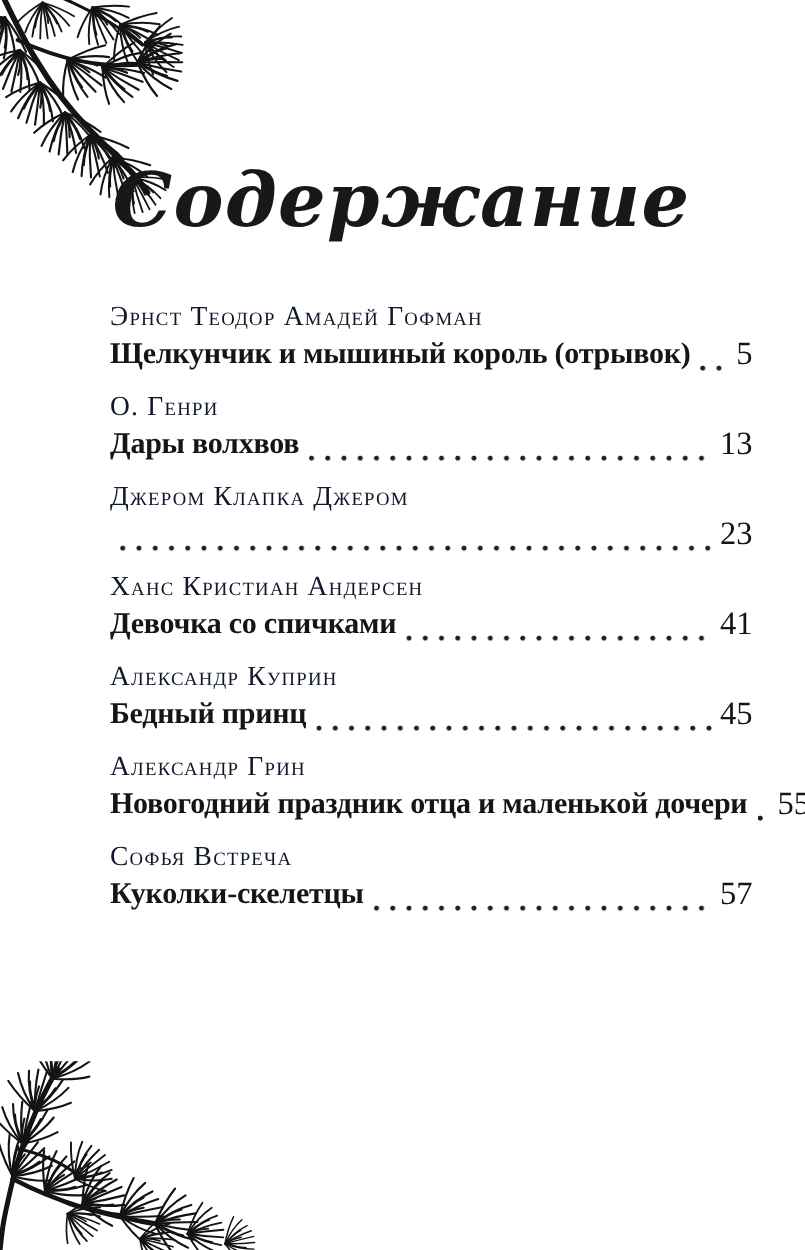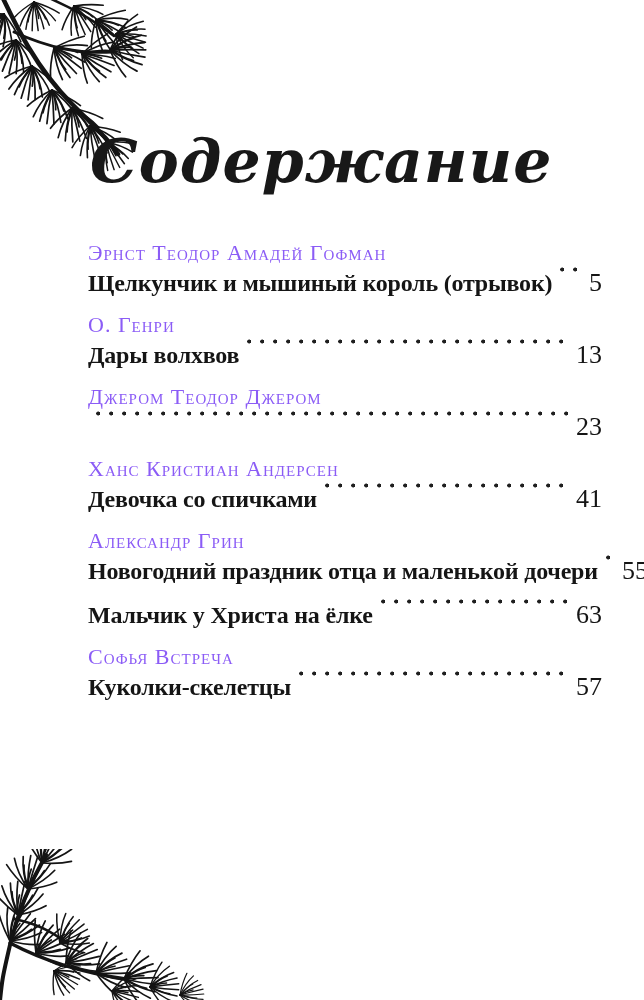--- a/index.html
+++ b/index.html
@@ -34,27 +34,27 @@
     left: 88px;
     right: 42px;
     top: 240px;
   }
   .entry { margin-bottom: 14px; }
   .author {
     font-variant: small-caps;
     font-size: 22px;
     line-height: 26px;
     letter-spacing: 1px;
-    color: #8b5cf6;
+    color: #0f172a;
     margin-bottom: 2px;
     white-space: nowrap;
   }
   .line {
     display: flex;
-    align-items: flex-start;
+    align-items: flex-end;
     font-size: 24px;
     line-height: 30px;
   }
   .story {
     font-weight: 700;
     letter-spacing: -0.2px;
     color: #151515;
     white-space: nowrap;
   }
   .leader {
@@ -167,53 +167,56 @@
   <div class="entry">
     <div class="author">О. Генри</div>
     <div class="line">
       <span class="story">Дары волхвов</span>
       <span class="leader"></span>
       <span class="pagenum">13</span>
     </div>
   </div>
 
   <div class="entry">
-    <div class="author">Джером Теодор Джером</div>
+    <div class="author">Джером Клапка Джером</div>
     <div class="line">
       <span class="leader"></span>
       <span class="pagenum">23</span>
     </div>
   </div>
 
 
   <div class="entry">
     <div class="author">Ханс Кристиан Андерсен</div>
     <div class="line">
       <span class="story">Девочка со спичками</span>
       <span class="leader"></span>
       <span class="pagenum">41</span>
     </div>
   </div>
 
+  <div class="entry">
+    <div class="author">Александр Куприн</div>
+    <div class="line">
+      <span class="story">Бедный принц</span>
+      <span class="leader"></span>
+      <span class="pagenum">45</span>
+    </div>
+  </div>
 
   <div class="entry">
     <div class="author">Александр Грин</div>
     <div class="line">
       <span class="story">Новогодний праздник отца и маленькой дочери</span>
       <span class="leader"></span>
       <span class="pagenum">55</span>
     </div>
   </div>
 
   <div class="entry">
-    <div class="line">
-      <span class="story">Мальчик у Христа на ёлке</span>
-      <span class="leader"></span>
-      <span class="pagenum">63</span>
-    </div>
   </div>
 
   <div class="entry">
     <div class="author">Софья Встреча</div>
     <div class="line">
       <span class="story">Куколки-скелетцы</span>
       <span class="leader"></span>
       <span class="pagenum">57</span>
     </div>
   </div>

